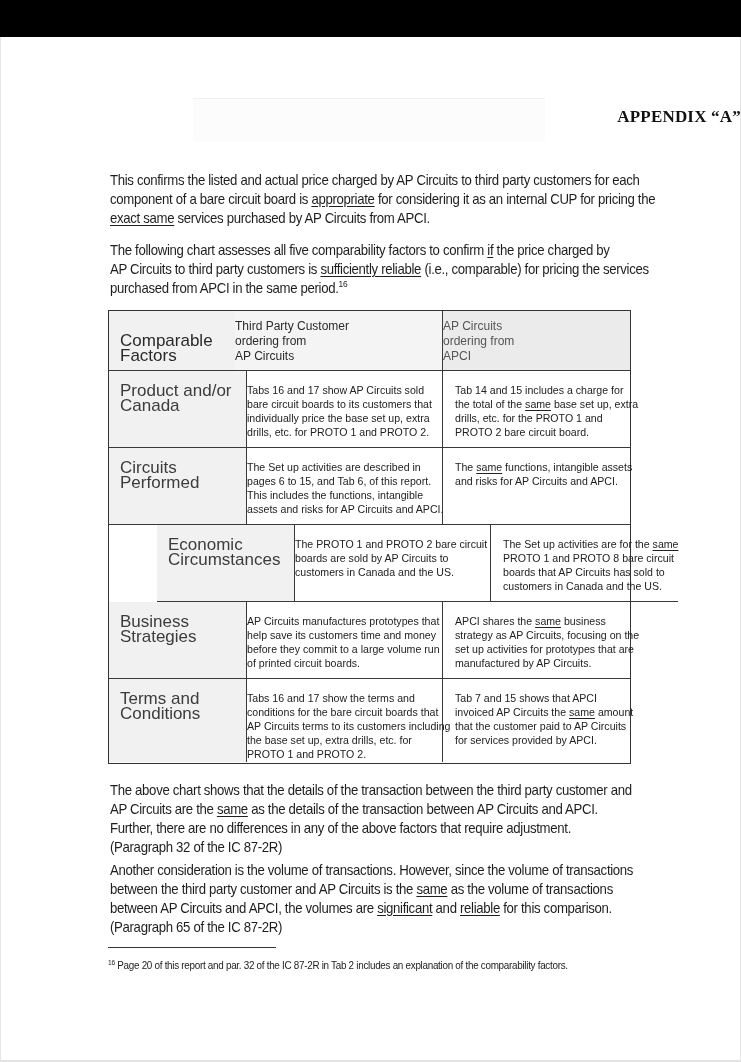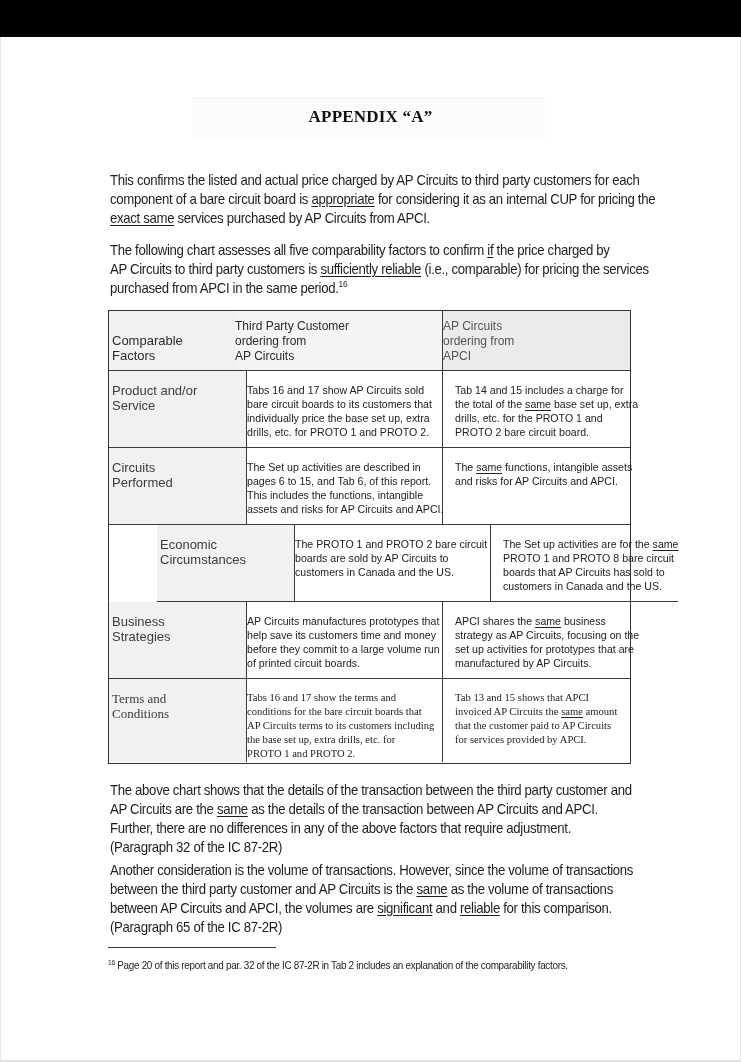--- a/index.html
+++ b/index.html
@@ -34,21 +34,21 @@
       position: absolute;
       left: 193px; top: 98px;
       width: 352px; height: 42px;
       background: #fcfcfc;
       border-top: 1px solid #f0f0f0;
     }
     .title {
       position: absolute;
       left: 0; top: 107px;
       width: 741px;
-      text-align: center;
+      text-align: right;
       font-family: "Liberation Serif", serif;
       font-weight: bold;
       font-size: 17px;
       letter-spacing: 0.2px;
       color: #111;
     }
     .para {
       position: absolute;
       left: 110px;
       width: 530px;
@@ -70,35 +70,35 @@
       border: 1.5px solid #333;
       box-sizing: border-box;
     }
     .row {
       position: absolute;
       left: 0;
       width: 100%;
       border-bottom: 1.5px solid #3a3a3a;
       box-sizing: border-box;
     }
-    .row:last-child { border-bottom: none; font-family: Liberation Serif, serif; }
+    .row:last-child { border-bottom: none; }
     .cell {
       position: absolute;
       top: 0; bottom: 0;
       box-sizing: border-box;
       font-size: 10.6px;
       line-height: 14px;
       color: #222;
     }
     .c1 {
       left: 0; width: 138px;
       background: #f1f1f1;
       border-right: 1.5px solid #3a3a3a;
-      padding: 12px 0 0 3px;
-      font-size: 13px;
+      padding: 12px 0 0 11px;
+      font-size: 17px;
       line-height: 15px;
       color: #3c3c3c;
     }
     .c2 {
       left: 126px; width: 208px;
       border-right: 1.5px solid #3a3a3a;
       padding: 12px 12px 0 12px;
     }
     .c3 {
       left: 334px; width: 187px;
@@ -169,21 +169,21 @@
       </div>
     <div class="cell c3">
         <span class="line">AP Circuits</span>
         <span class="line">ordering from</span>
         <span class="line">APCI</span>
       </div>
   </div>
   <div class="row" style="top:60px; height:77px;">
     <div class="cell c1">
         <span class="line">Product and/or</span>
-        <span class="line">Service</span>
+        <span class="line">Canada</span>
       </div>
     <div class="cell c2">
         <span class="line">Tabs 16 and 17 show AP Circuits sold</span>
         <span class="line">bare circuit boards to its customers that</span>
         <span class="line">individually price the base set up, extra</span>
         <span class="line">drills, etc. for PROTO 1 and PROTO 2.</span>
       </div>
     <div class="cell c3">
         <span class="line">Tab 14 and 15 includes a charge for</span>
         <span class="line">the total of the <u>same</u> base set up, extra</span>
@@ -248,21 +248,21 @@
         <span class="line">Conditions</span>
       </div>
     <div class="cell c2">
         <span class="line">Tabs 16 and 17 show the terms and</span>
         <span class="line">conditions for the bare circuit boards that</span>
         <span class="line">AP Circuits terms to its customers including</span>
         <span class="line">the base set up, extra drills, etc. for</span>
         <span class="line">PROTO 1 and PROTO 2.</span>
       </div>
     <div class="cell c3">
-        <span class="line">Tab 13 and 15 shows that APCI</span>
+        <span class="line">Tab 7 and 15 shows that APCI</span>
         <span class="line">invoiced AP Circuits the <u>same</u> amount</span>
         <span class="line">that the customer paid to AP Circuits</span>
         <span class="line">for services provided by APCI.</span>
       </div>
   </div>
 </div>
 
 <div class="para" style="top:781px;">
     <span class="line">The above chart shows that the details of the transaction between the third party customer and</span>
     <span class="line">AP Circuits are the <u>same</u> as the details of the transaction between AP Circuits and APCI.</span>

